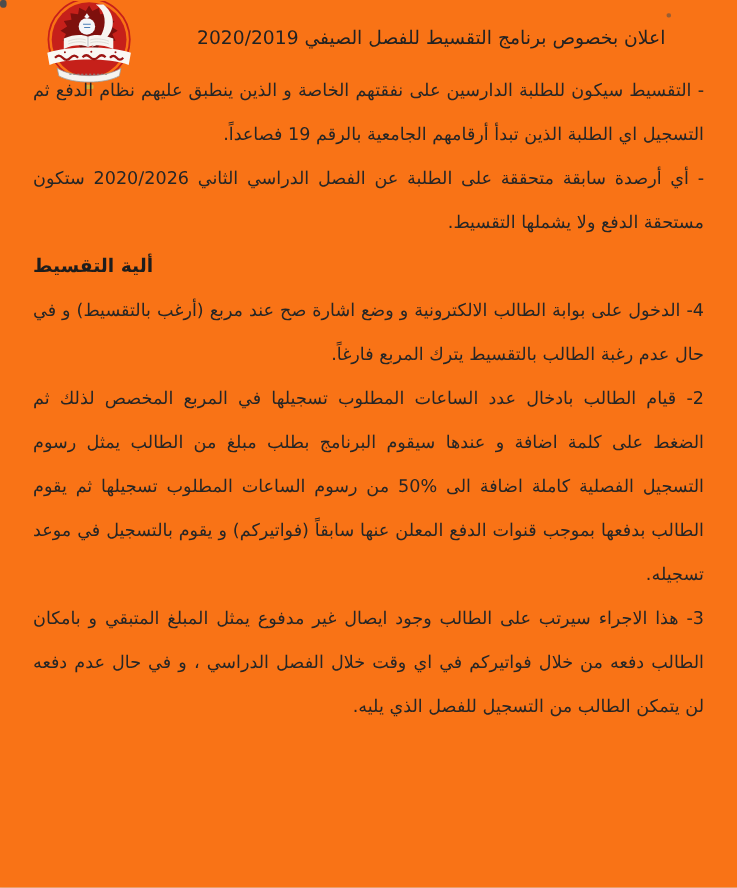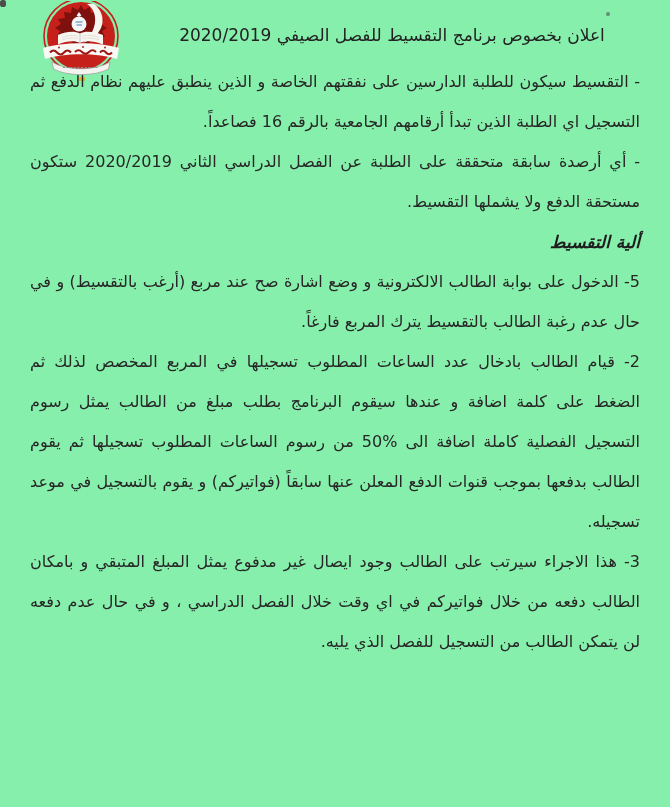--- a/index.html
+++ b/index.html
@@ -18,31 +18,31 @@
     direction:rtl;text-align:center;
     font-size:17px;line-height:22px;color:#222;
   }
   .content{
     position:absolute;top:62px;left:30px;right:30px;
     direction:rtl;text-align:justify;
     font-size:16px;line-height:40px;
   }
   .content p{margin:0;}
   .section-heading{
-    margin:0;text-align:right;
-    font-weight:bold;font-size:17px;color:#1d1d1d;font-style:italic;
+    margin:0;text-align:left;
+    font-weight:bold;font-size:17px;color:#1d1d1d;
   }
   .speck{position:absolute;background:#4d4d4d;border-radius:40%;}
   .speck.a{top:0;left:0;width:6px;height:7px;}
   .speck.b{top:12px;left:606px;width:4px;height:4px;opacity:.55;}
 </style>
 </head>
 <body>
 
-<div class="page" style="background: #86efac; color: rgb(38, 38, 38);">
+<div class="page" style="background: #f97316; color: rgb(38, 38, 38);">
 
   <div class="speck a"></div>
   <div class="speck b"></div>
 
   <svg class="logo" viewBox="0 0 88 82" aria-hidden="true">
     <circle cx="44" cy="35" r="37" fill="none" stroke="#c6201a" stroke-width="1.6"></circle>
     <circle cx="44" cy="35" r="34" fill="#c6201a"></circle>
 
     <path d="M44 4 L47 9 L53 6 L54 12 L61 11 L60 17 L67 18 L64 23 L70 27 L65 30 L68 36 L61 36 L61 41 L54 39 L51 44 L44 40 L37 44 L34 39 L27 41 L27 36 L20 36 L23 30 L18 27 L24 23 L21 18 L28 17 L27 11 L34 12 L35 6 L41 9 Z" fill="#7e100d"></path>
 
@@ -63,21 +63,21 @@
     <circle cx="68" cy="46.5" r="0.9" fill="#9c1513"></circle>
 
     <path d="M15 61 C30 70 58 70 73 61 L71.5 68 C58 75.5 30 75.5 16.5 68 Z" fill="#f5f3ef" stroke="#9a9a98" stroke-width="0.7"></path>
     <path d="M26 66.5 h36" stroke="#8a8a88" stroke-width="1.1" stroke-dasharray="2 1.6"></path>
     <rect x="41" y="76" width="7" height="4" rx="1" fill="#d8b33a"></rect>
   </svg>
 
   <div class="doc-title">اعلان بخصوص برنامج التقسيط للفصل الصيفي 2020/2019</div>
 
   <div class="content">
-    <p>- التقسيط سيكون للطلبة الدارسين على نفقتهم الخاصة و الذين ينطبق عليهم نظام الدفع ثم التسجيل اي الطلبة الذين تبدأ أرقامهم الجامعية بالرقم 16 فصاعداً.</p>
-    <p>- أي أرصدة سابقة متحققة على الطلبة عن الفصل الدراسي الثاني 2020/2019 ستكون مستحقة الدفع ولا يشملها التقسيط.</p>
+    <p>- التقسيط سيكون للطلبة الدارسين على نفقتهم الخاصة و الذين ينطبق عليهم نظام الدفع ثم التسجيل اي الطلبة الذين تبدأ أرقامهم الجامعية بالرقم 19 فصاعداً.</p>
+    <p>- أي أرصدة سابقة متحققة على الطلبة عن الفصل الدراسي الثاني 2020/2026 ستكون مستحقة الدفع ولا يشملها التقسيط.</p>
     <p class="section-heading">ألية التقسيط</p>
-    <p>5- الدخول على بوابة الطالب الالكترونية و وضع اشارة صح عند مربع (أرغب بالتقسيط) و في حال عدم رغبة الطالب بالتقسيط يترك المربع فارغاً.</p>
+    <p>4- الدخول على بوابة الطالب الالكترونية و وضع اشارة صح عند مربع (أرغب بالتقسيط) و في حال عدم رغبة الطالب بالتقسيط يترك المربع فارغاً.</p>
     <p>2- قيام الطالب بادخال عدد الساعات المطلوب تسجيلها في المربع المخصص لذلك ثم الضغط على كلمة اضافة و عندها سيقوم البرنامج بطلب مبلغ من الطالب يمثل رسوم التسجيل الفصلية كاملة اضافة الى %50 من رسوم الساعات المطلوب تسجيلها ثم يقوم الطالب بدفعها بموجب قنوات الدفع المعلن عنها سابقاً (فواتيركم) و يقوم بالتسجيل في موعد تسجيله.</p>
     <p>3- هذا الاجراء سيرتب على الطالب وجود ايصال غير مدفوع يمثل المبلغ المتبقي و بامكان الطالب دفعه من خلال فواتيركم في اي وقت خلال الفصل الدراسي ، و في حال عدم دفعه لن يتمكن الطالب من التسجيل للفصل الذي يليه.</p>
   </div>
 
 </div>
 
 </body></html>

